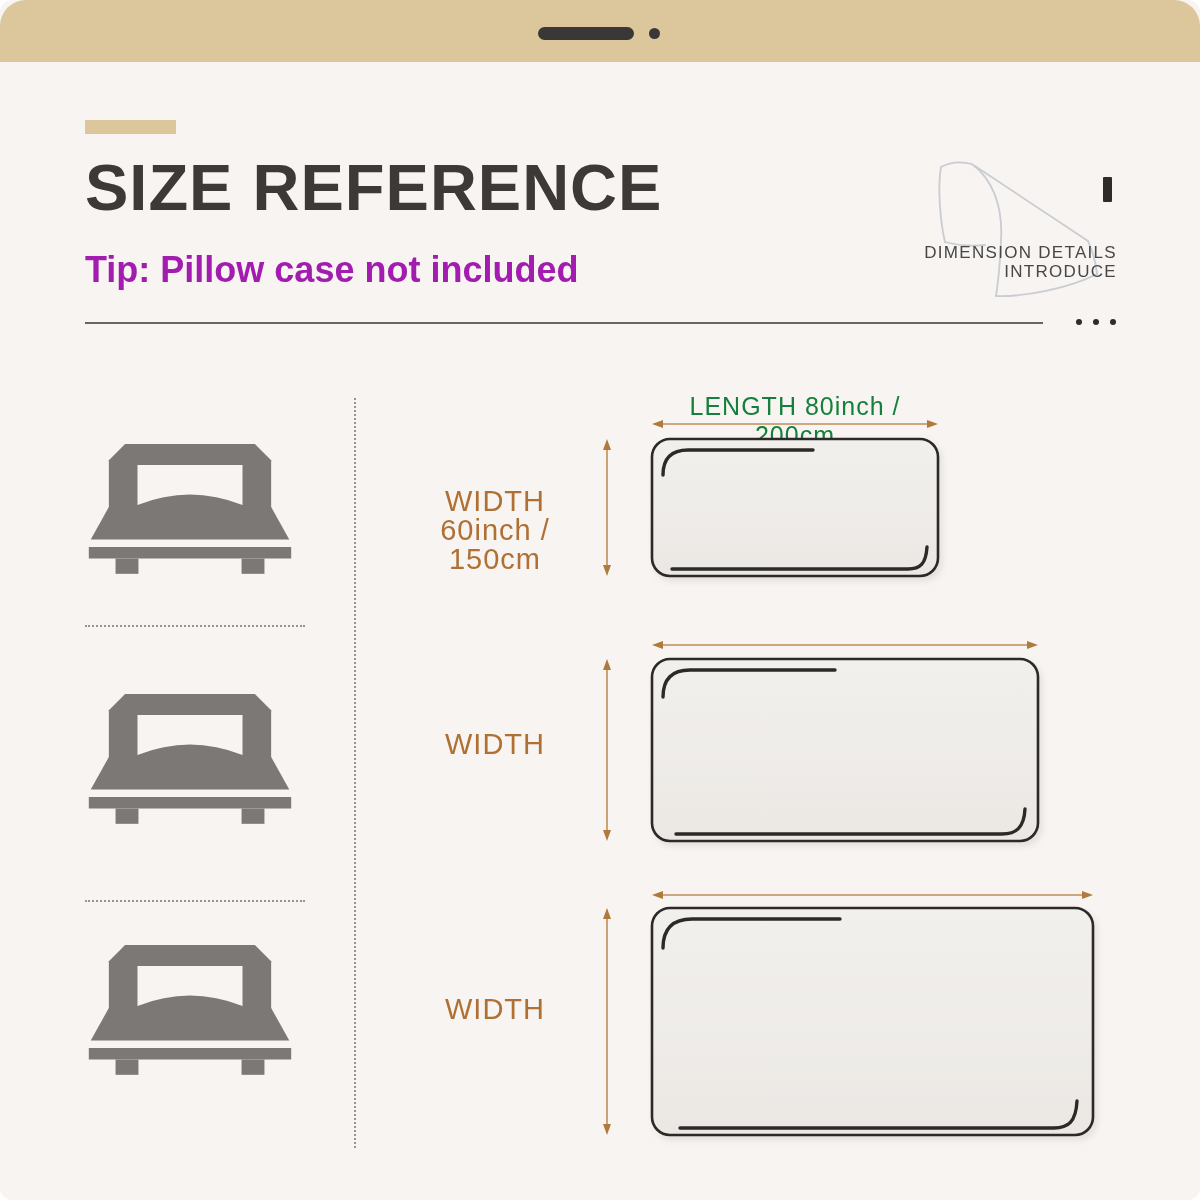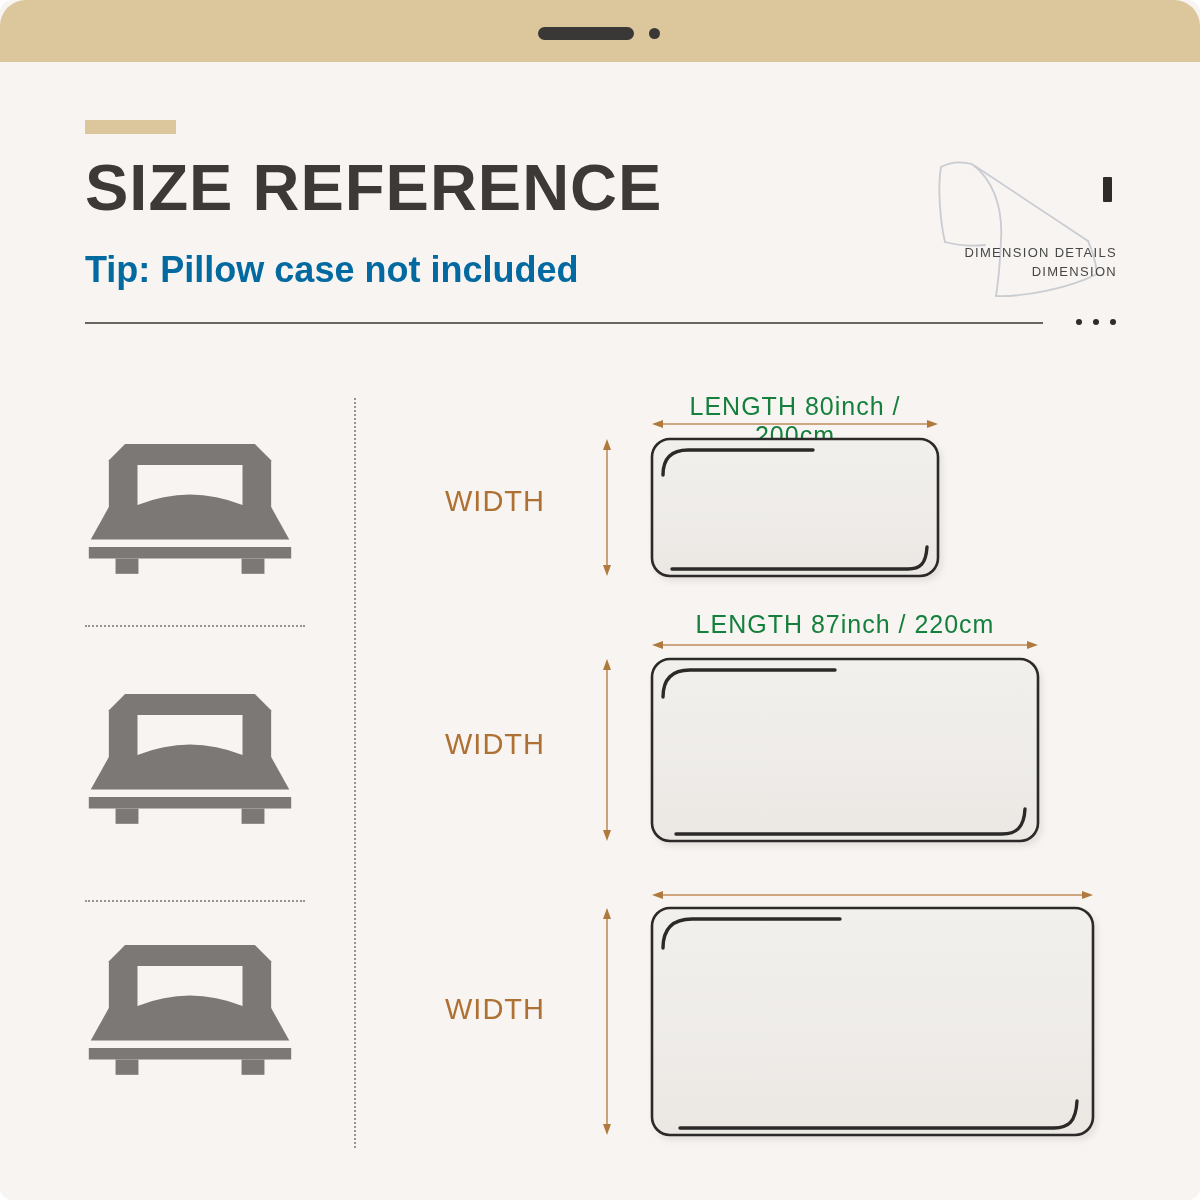--- a/index.html
+++ b/index.html
@@ -9,22 +9,22 @@
     font-family:"Liberation Sans","DejaVu Sans",sans-serif;
   }
   .abs{position:absolute;}
   
   .top-bar{left:0;top:0;width:1200px;height:62px;background:#dcc69b;border-radius:26px 26px 0 0;}
   .speaker{left:538px;top:27px;width:96px;height:13px;background:#3a3836;border-radius:7px;}
   .camera{left:649px;top:28px;width:11px;height:11px;background:#3a3836;border-radius:50%;}
   
   .accent-bar{left:85px;top:120px;width:91px;height:14px;background:#dcc79c;}
   .page-title{left:85px;top:150px;width:700px;font-size:65px;font-weight:bold;color:#3d3936;letter-spacing:1px;}
-  .tip-text{left:85px;top:249px;width:700px;font-size:36px;font-weight:bold;color:#0369a1;}
-  .corner-note{left:880px;top:243px;width:237px;text-align:right;font-size:13px;line-height:19px;color:#474747;letter-spacing:1.3px;}
+  .tip-text{left:85px;top:249px;width:700px;font-size:36px;font-weight:bold;color:#a21caf;}
+  .corner-note{left:880px;top:243px;width:237px;text-align:right;font-size:17px;line-height:19px;color:#474747;letter-spacing:1.3px;}
   .mark-bar{left:1103px;top:177px;width:9px;height:25px;background:#2e2b28;border-radius:1px;}
   .divider{left:85px;top:322px;width:958px;height:2px;background:#6a645e;}
   .dots{left:1076px;top:319px;display:flex;gap:11px;}
   .dots span{width:6px;height:6px;border-radius:50%;background:#2e2b28;display:block;}
   
   .v-dotted{left:354px;top:398px;height:750px;width:0;border-left:2px dotted #97938f;}
   .h-dotted{width:220px;height:0;border-top:2px dotted #97938f;left:85px;}
   .sep1{top:625px;} .sep2{top:900px;}
   
   .bed{width:210px;height:134px;left:85px;}
@@ -70,21 +70,21 @@
       <path d="M 25,97 C 40,101 55,101 65,100"></path>
       <path d="M 52,19 C 72,34 83,60 81,95 C 80,120 78,138 76,151"></path>
       <path d="M 55,21 L 168,96"></path>
       <path d="M 168,96 C 172,105 176,117 177,129"></path>
       <path d="M 177,129 C 150,143 105,152 76,151"></path>
     </g>
   </svg>
   <div class="abs mark-bar"></div>
   <div class="abs corner-note">
     <div>DIMENSION DETAILS</div>
-    <div>DIMENSION</div>
+    <div>INTRODUCE</div>
   </div>
 
   <div class="abs divider"></div>
   <div class="abs dots">
     <span></span>
       <span></span>
       <span></span>
   </div>
 
   <div class="abs v-dotted"></div>
@@ -142,23 +142,23 @@
     <path d="M 13,38 Q 13,13 38,13 L 163,13" fill="none" stroke="#2b2a28" stroke-width="3.4" stroke-linecap="round"></path>
     <path d="M 22,132 L 258,132 C 270,132 276,127 277,110" fill="none" stroke="#2b2a28" stroke-width="3.4" stroke-linecap="round"></path>
   </svg>
   <svg class="abs varrow-1" width="14" height="141">
     <line x1="7" y1="11" x2="7" y2="130" stroke="#c08d58" stroke-width="1.6"></line>
     <polygon points="7,2 3,13 11,13" fill="#b07a3e"></polygon>
     <polygon points="7,139 3,128 11,128" fill="#b07a3e"></polygon>
   </svg>
   <div class="abs width-label wl-1">
     <div>WIDTH</div>
-  </div>
-
-  <div class="abs len-label len-2">LENGTH 87inch / 220cm</div>
+    <div>60inch / 150cm</div>
+  </div>
+
   <svg class="abs harrow-2" width="390" height="14">
     <line x1="11" y1="7" x2="379" y2="7" stroke="#c08d58" stroke-width="1.6"></line>
     <polygon points="2,7 13,3 13,11" fill="#b07a3e"></polygon>
     <polygon points="388,7 377,3 377,11" fill="#b07a3e"></polygon>
   </svg>
   <svg class="abs blanket blk-2" width="390" height="186">
     <defs>
         <linearGradient id="g2" x1="0" y1="0" x2="0" y2="1">
       <stop offset="0" stop-color="#f2f0ed"></stop>
           <stop offset="1" stop-color="#ebe8e4"></stop>

